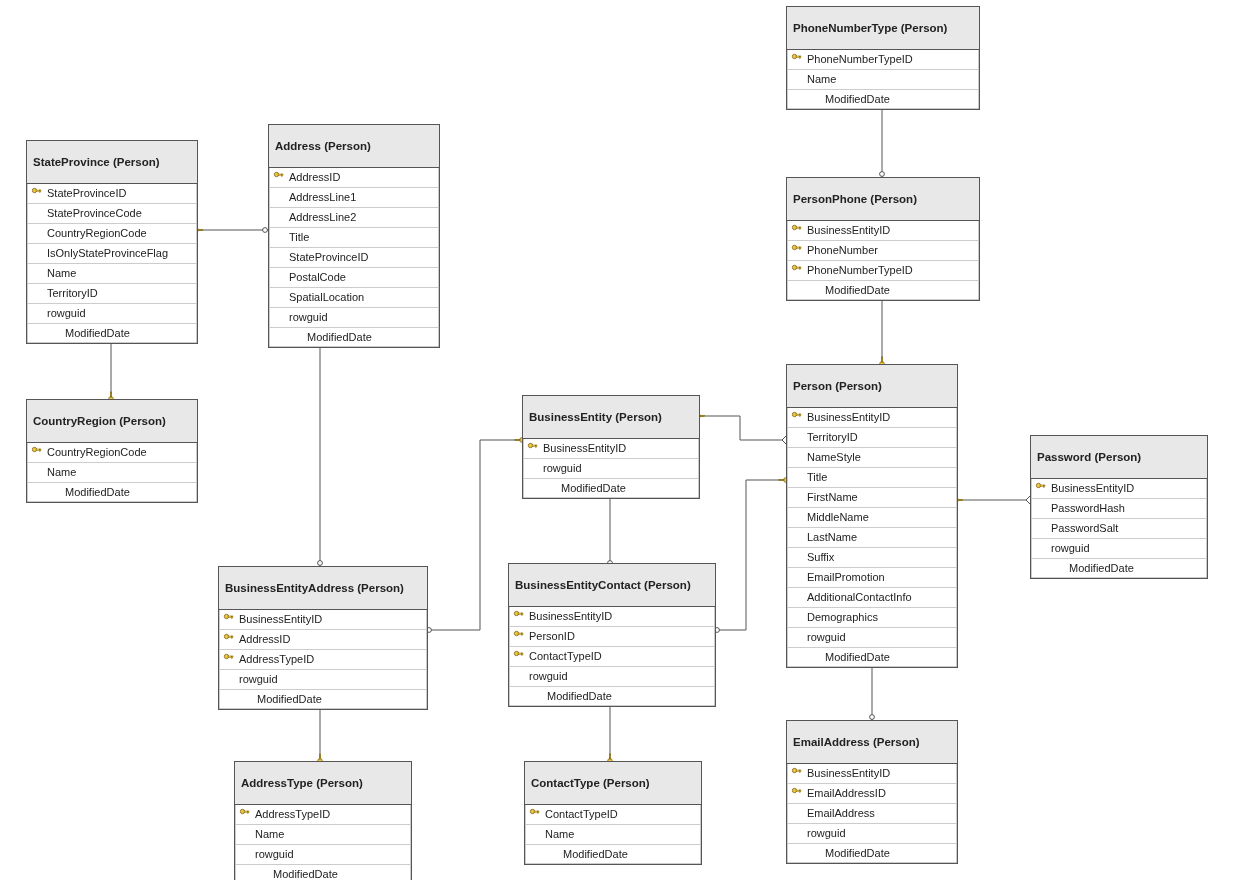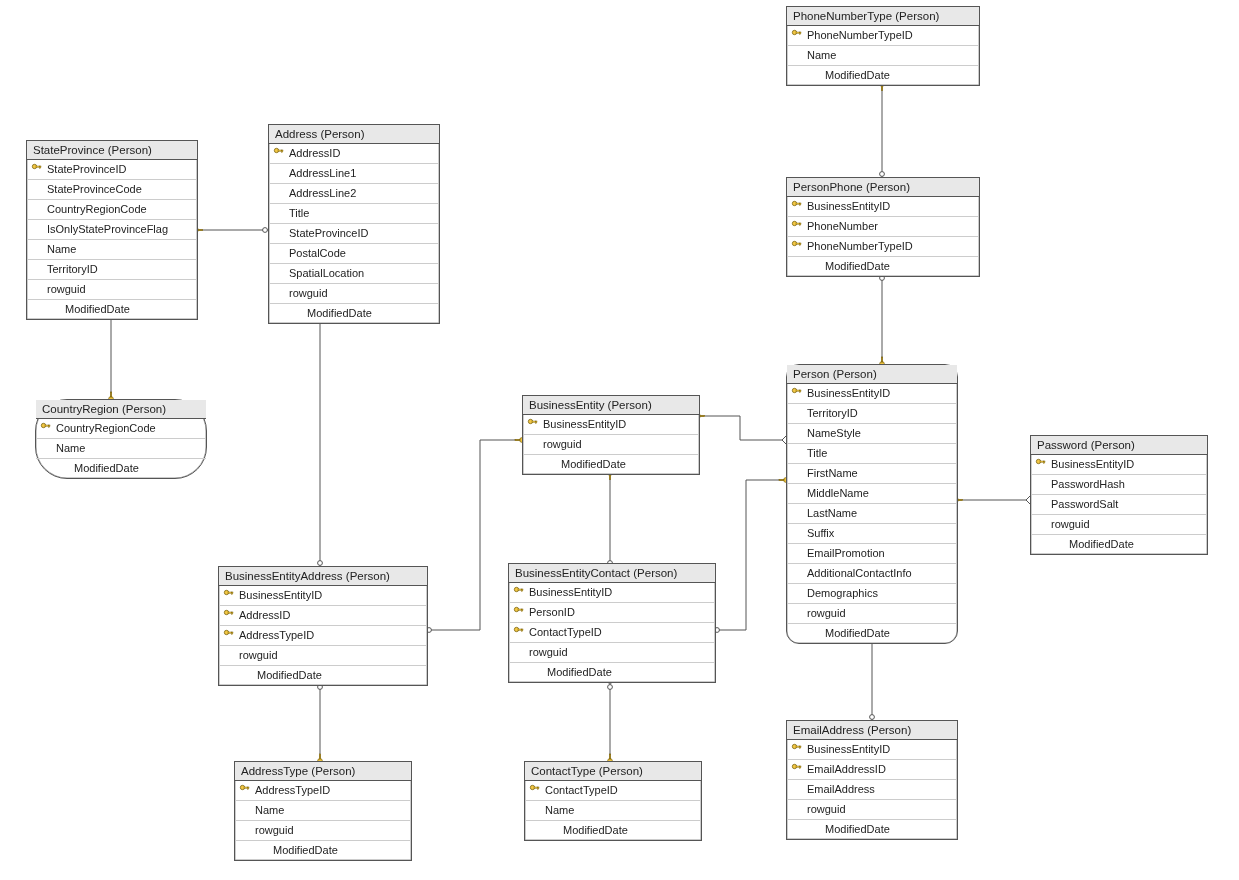--- a/index.html
+++ b/index.html
@@ -16,22 +16,22 @@
   }
   .table {
     position: absolute;
     border: 1px solid #555;
     background: #fff;
     box-shadow: 0 0 0 0.5px #999 inset;
   }
   .table-header {
     background: #e8e8e8;
     border-bottom: 1px solid #555;
-    padding: 3px 6px;
-    font-weight: normal;
+    padding: 15px 6px;
+    font-weight: bold;
     font-size: 11.5px;
     white-space: nowrap;
   }
   .col-row {
     border-bottom: 1px solid #ccc;
     padding: 2px 4px 2px 20px;
     line-height: 15px;
     position: relative;
     white-space: nowrap;
   }
@@ -230,31 +230,31 @@
           <rect x="5" y="3" width="5" height="1.3" fill="#f2c744" stroke="#6b5400" stroke-width="0.4"></rect>
           <rect x="8.5" y="3" width="1" height="2.4" fill="#f2c744" stroke="#6b5400" stroke-width="0.4"></rect>
         </svg><span>PhoneNumber</span></div>
       <div class="col-row"><svg class="key-icon" width="11" height="11" viewBox="0 0 11 11">
           <circle cx="3.5" cy="3.5" r="2.2" fill="#f2c744" stroke="#6b5400" stroke-width="0.7"></circle>
           <rect x="5" y="3" width="5" height="1.3" fill="#f2c744" stroke="#6b5400" stroke-width="0.4"></rect>
           <rect x="8.5" y="3" width="1" height="2.4" fill="#f2c744" stroke="#6b5400" stroke-width="0.4"></rect>
         </svg><span>PhoneNumberTypeID</span></div>
       <div class="col-row"><span>ModifiedDate</span></div>
     </div>
-    <div class="table" style="left: 35px; top: 399px; width: 170px; border-radius: 32px;">
+    <div class="table" style="left: 26px; top: 399px; width: 170px;">
       <div class="table-header">CountryRegion (Person)</div>
       <div class="col-row"><svg class="key-icon" width="11" height="11" viewBox="0 0 11 11">
           <circle cx="3.5" cy="3.5" r="2.2" fill="#f2c744" stroke="#6b5400" stroke-width="0.7"></circle>
           <rect x="5" y="3" width="5" height="1.3" fill="#f2c744" stroke="#6b5400" stroke-width="0.4"></rect>
           <rect x="8.5" y="3" width="1" height="2.4" fill="#f2c744" stroke="#6b5400" stroke-width="0.4"></rect>
         </svg><span>CountryRegionCode</span></div>
       <div class="col-row"><span>Name</span></div>
       <div class="col-row"><span>ModifiedDate</span></div>
     </div>
-    <div class="table" style="left: 786px; top: 364px; width: 170px; border-radius: 13px;">
+    <div class="table" style="left: 786px; top: 364px; width: 170px;">
       <div class="table-header">Person (Person)</div>
       <div class="col-row"><svg class="key-icon" width="11" height="11" viewBox="0 0 11 11">
           <circle cx="3.5" cy="3.5" r="2.2" fill="#f2c744" stroke="#6b5400" stroke-width="0.7"></circle>
           <rect x="5" y="3" width="5" height="1.3" fill="#f2c744" stroke="#6b5400" stroke-width="0.4"></rect>
           <rect x="8.5" y="3" width="1" height="2.4" fill="#f2c744" stroke="#6b5400" stroke-width="0.4"></rect>
         </svg><span>BusinessEntityID</span></div>
       <div class="col-row"><span>TerritoryID</span></div>
       <div class="col-row"><span>NameStyle</span></div>
       <div class="col-row"><span>Title</span></div>
       <div class="col-row"><span>FirstName</span></div>

